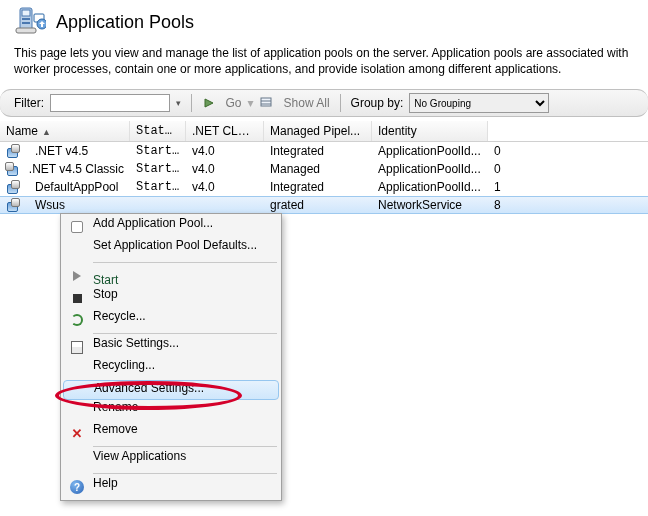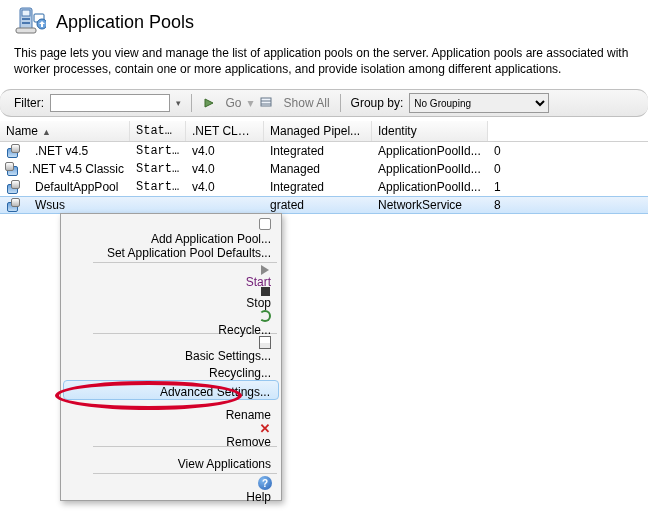--- a/index.html
+++ b/index.html
@@ -50,25 +50,25 @@
   .pool-icon{display:inline-block;width:14px;height:14px;position:relative;}
   .pool-icon::before{content:"";position:absolute;left:1px;top:4px;width:9px;height:8px;border:1px solid #2a66a5;border-radius:2px;background:linear-gradient(#6ba2dc,#c3ddf4);}
   .pool-icon::after{content:"";position:absolute;right:0;top:0;width:7px;height:7px;background:linear-gradient(#fff,#b8b8b8);border:1px solid #777;border-radius:2px;}
   .title-icon svg{display:block;}
   .contextmenu{
     position:absolute; left:60px; top:213px; width:222px;
     background:#f4f4f4; border:1px solid #a0a0a0;
     box-shadow:2px 3px 6px rgba(0,0,0,0.28);
     padding:2px;
   }
-  .cm-item{ display:flex; align-items:flex-end; height:22px; font-size:12px; position:relative;flex-direction:column;}
+  .cm-item{ display:flex; align-items:flex-start; height:22px; font-size:12px; position:relative;}
   .cm-gutter{ width:28px; height:100%; display:flex; align-items:center; justify-content:center;}
   .cm-label{ flex:1; padding:0 8px 0 2px; white-space:nowrap;}
   .cm-sep{ height:1px; margin:2px 2px 2px 30px; background:#c8c8c8;}
-  .cm-dis .cm-label{ color:#701a75;}
+  .cm-dis .cm-label{ color:#14532d;margin-top:8px;}
   .cm-hover{ background:linear-gradient(#e6f2fd,#cfe7fc); border:1px solid #96c6ef; border-radius:4px; height:20px;}
   
   .ci-add{width:16px;height:16px;position:relative;}
   .ci-add::before{content:"";position:absolute;inset:2px;border:1px solid #888;border-radius:2px;background:#fff;}
   .ci-start{width:0;height:0;border-left:8px solid #8a8a8a;border-top:5px solid transparent;border-bottom:5px solid transparent;}
   .ci-stop{width:9px;height:9px;background:#333;}
   .ci-recycle{width:14px;height:14px;position:relative;}
   .ci-recycle::before{content:"";position:absolute;inset:1px;border:2px solid #3a8a3a;border-radius:50%;border-left-color:transparent;}
   .ci-basic{width:12px;height:13px;border:1px solid #666;background:linear-gradient(#fff 50%,#eaeaea 50%);}
   .ci-remove{font-weight:bold;color:#cc2222;font-size:13px;line-height:1;}

